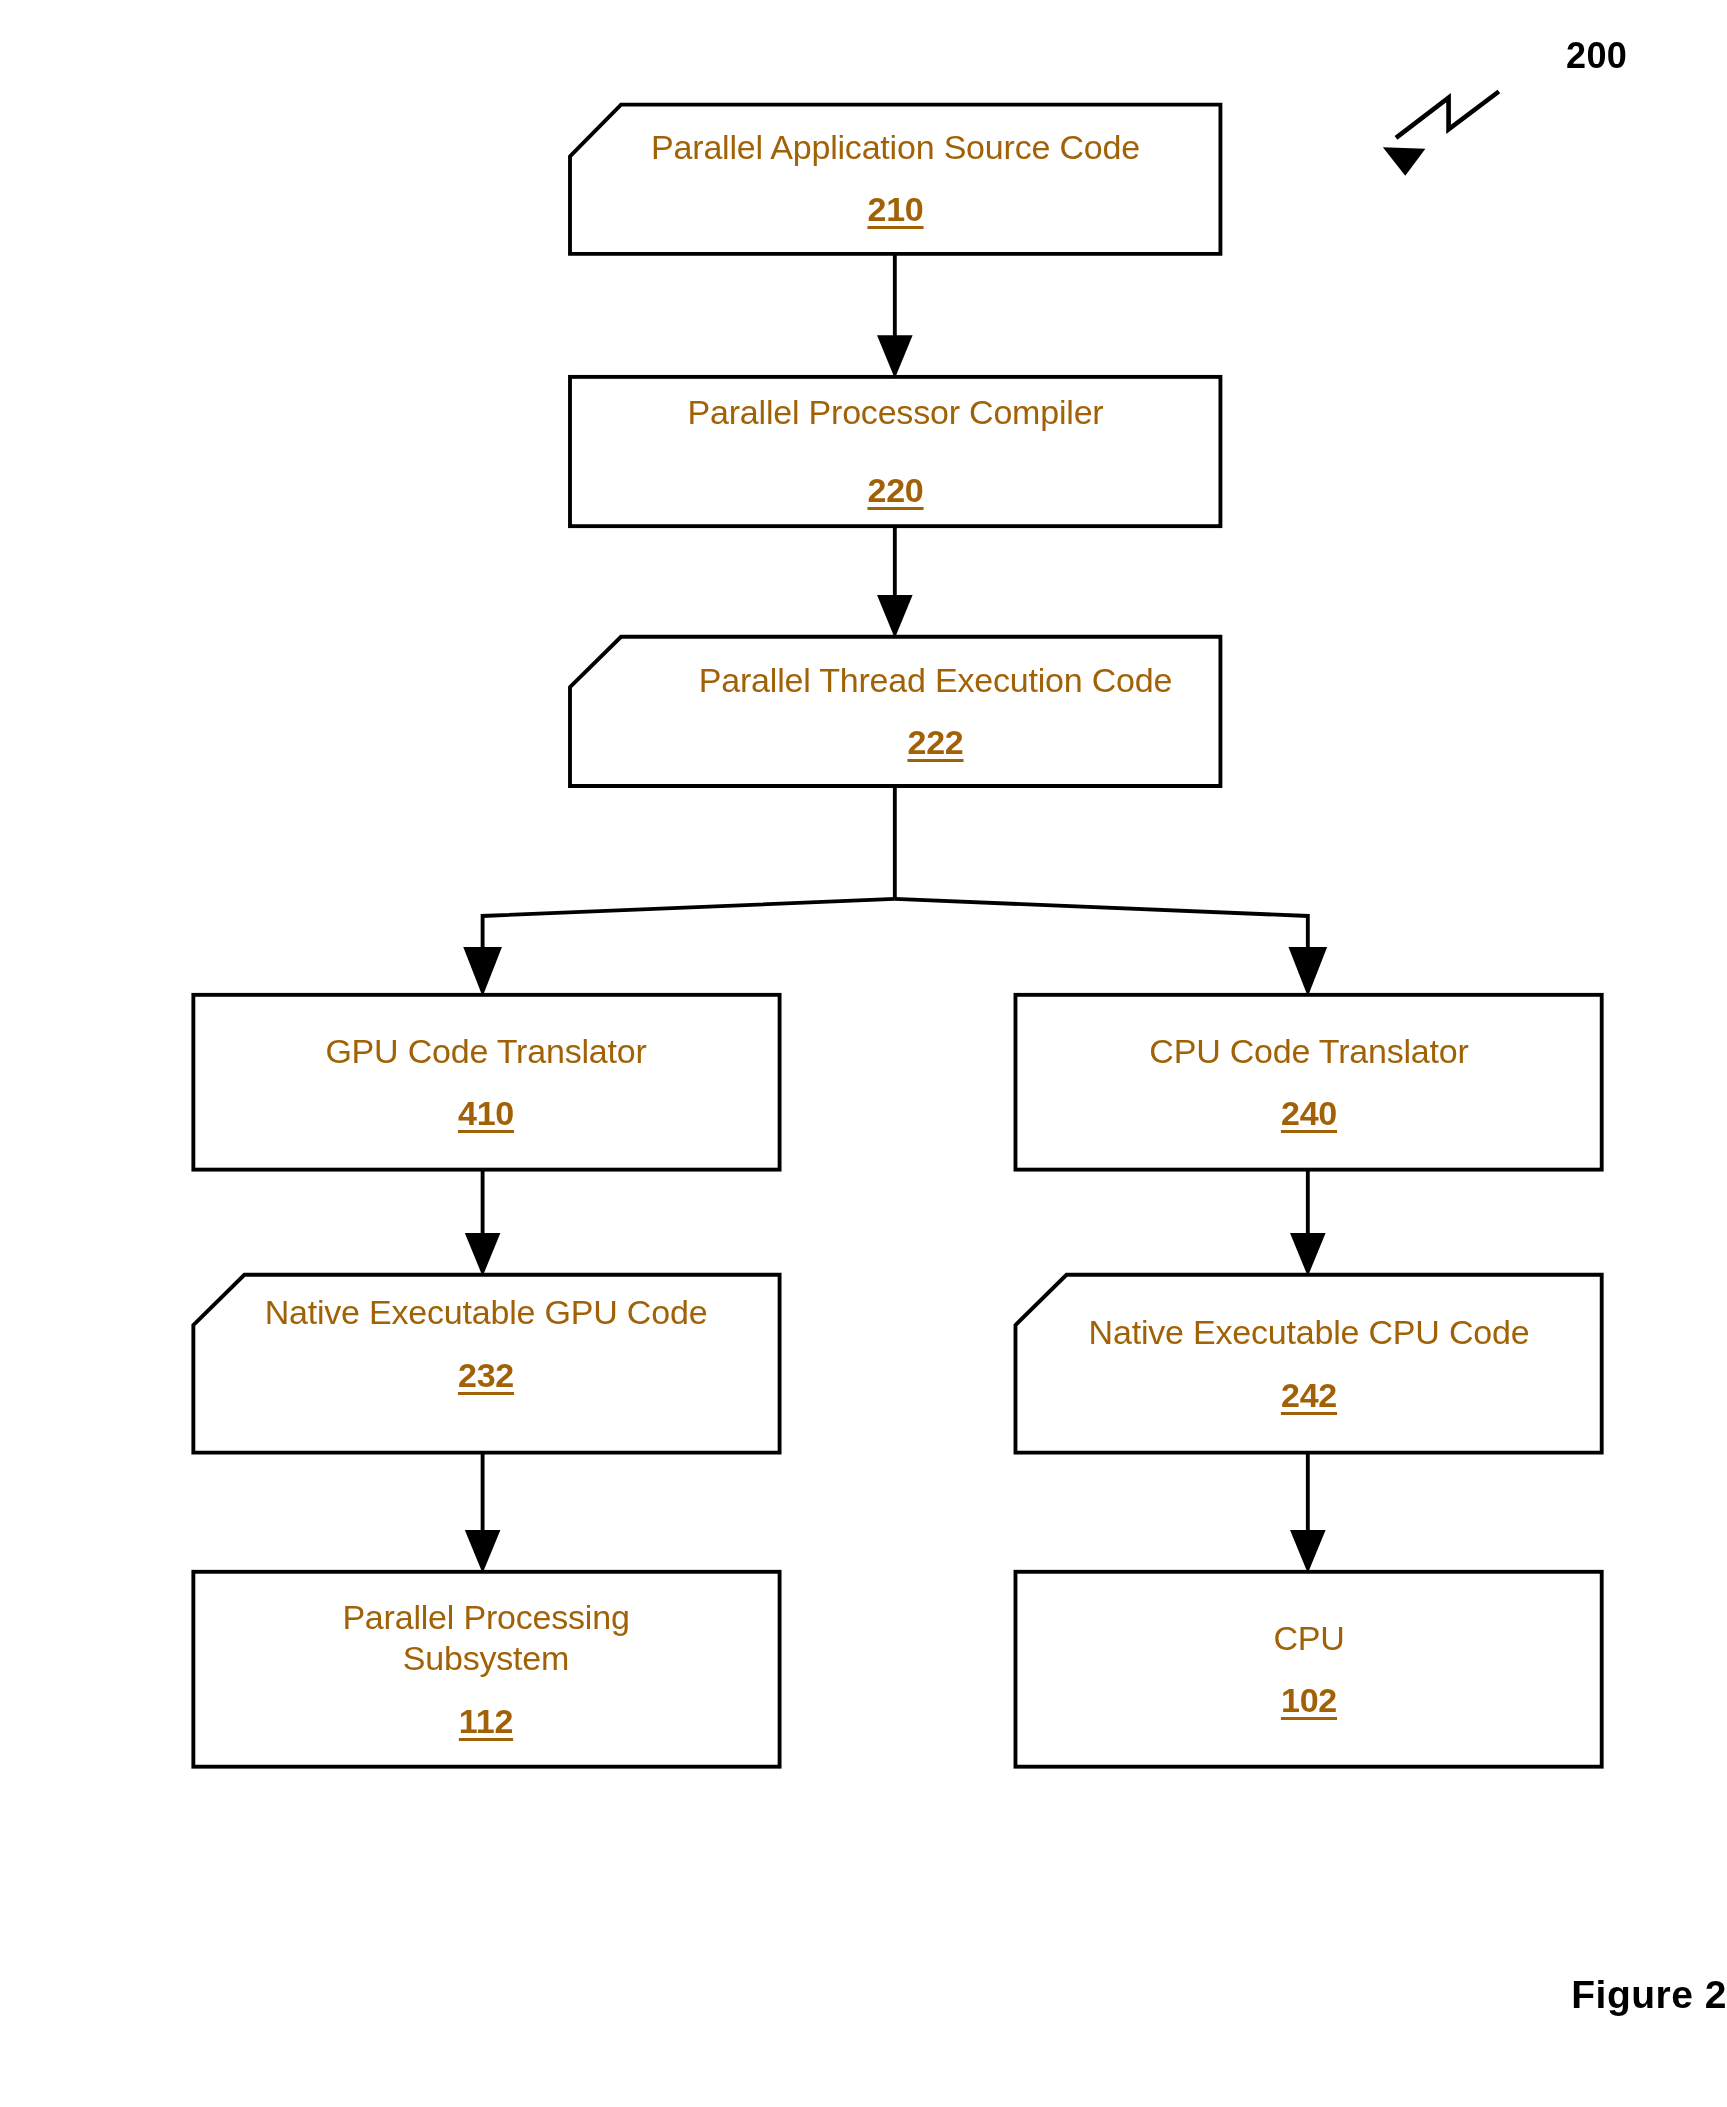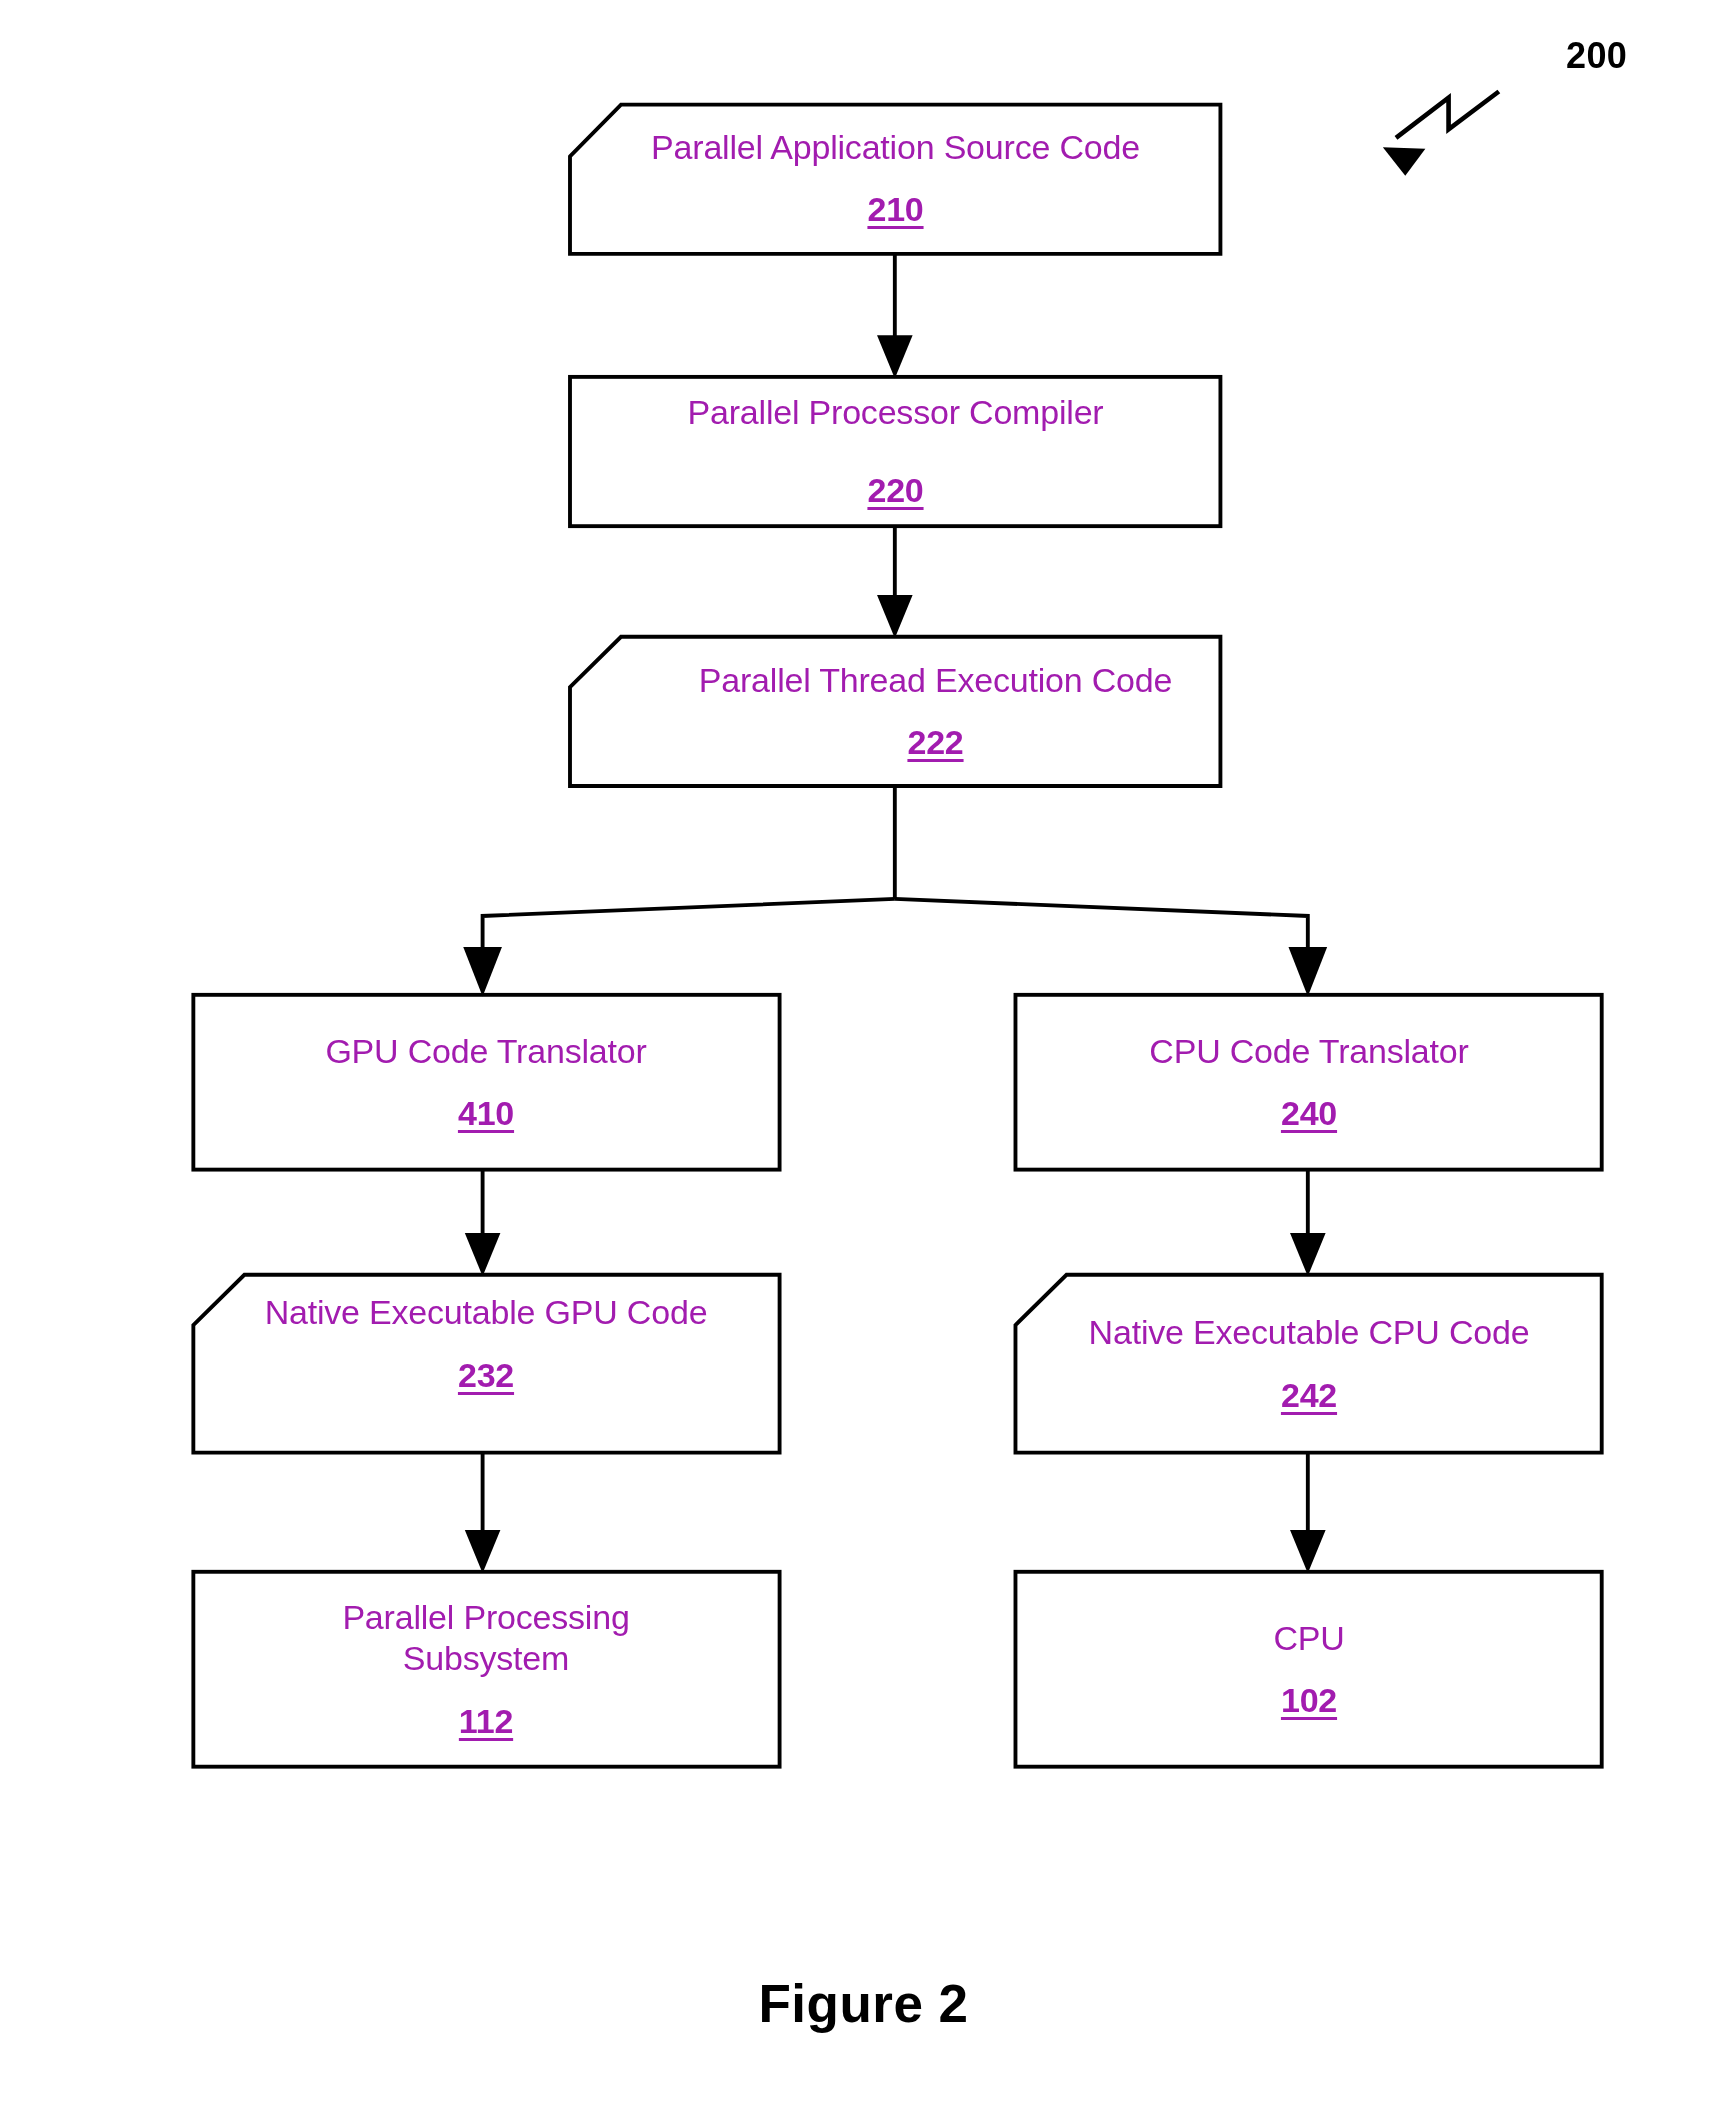--- a/index.html
+++ b/index.html
@@ -61,21 +61,21 @@
   .node-text {
     position: absolute;
     display: flex;
     flex-direction: column;
     align-items: center;
     justify-content: center;
     text-align: center;
     font-family: "Liberation Sans", sans-serif;
     font-size: 34px;
     line-height: 1.22;
-    color: #a21caf;
+    color: #a16207;
     letter-spacing: -0.2px;
     pointer-events: none;
   }
   .node-label {
     white-space: pre-line;
   }
   .node-ref {
     text-decoration: underline;
     text-underline-offset: 5.4px;
     text-decoration-thickness: 3.1px;
@@ -87,23 +87,23 @@
     font-family: "Liberation Sans", sans-serif;
     font-size: 36px;
     font-weight: bold;
     color: #000000;
     letter-spacing: 0.4px;
   }
   .figure-caption {
     position: absolute;
     width: 1727px;
     left: 0;
-    text-align: center;
-    font-family: "Liberation Sans", sans-serif;
-    font-size: 53px;
+    text-align: right;
+    font-family: "Liberation Sans", sans-serif;
+    font-size: 39px;
     font-weight: bold;
     color: #000000;
     letter-spacing: 0.5px;
   }
 </style>
 </head>
 <body>
 
 <div id="figure-root">
 

